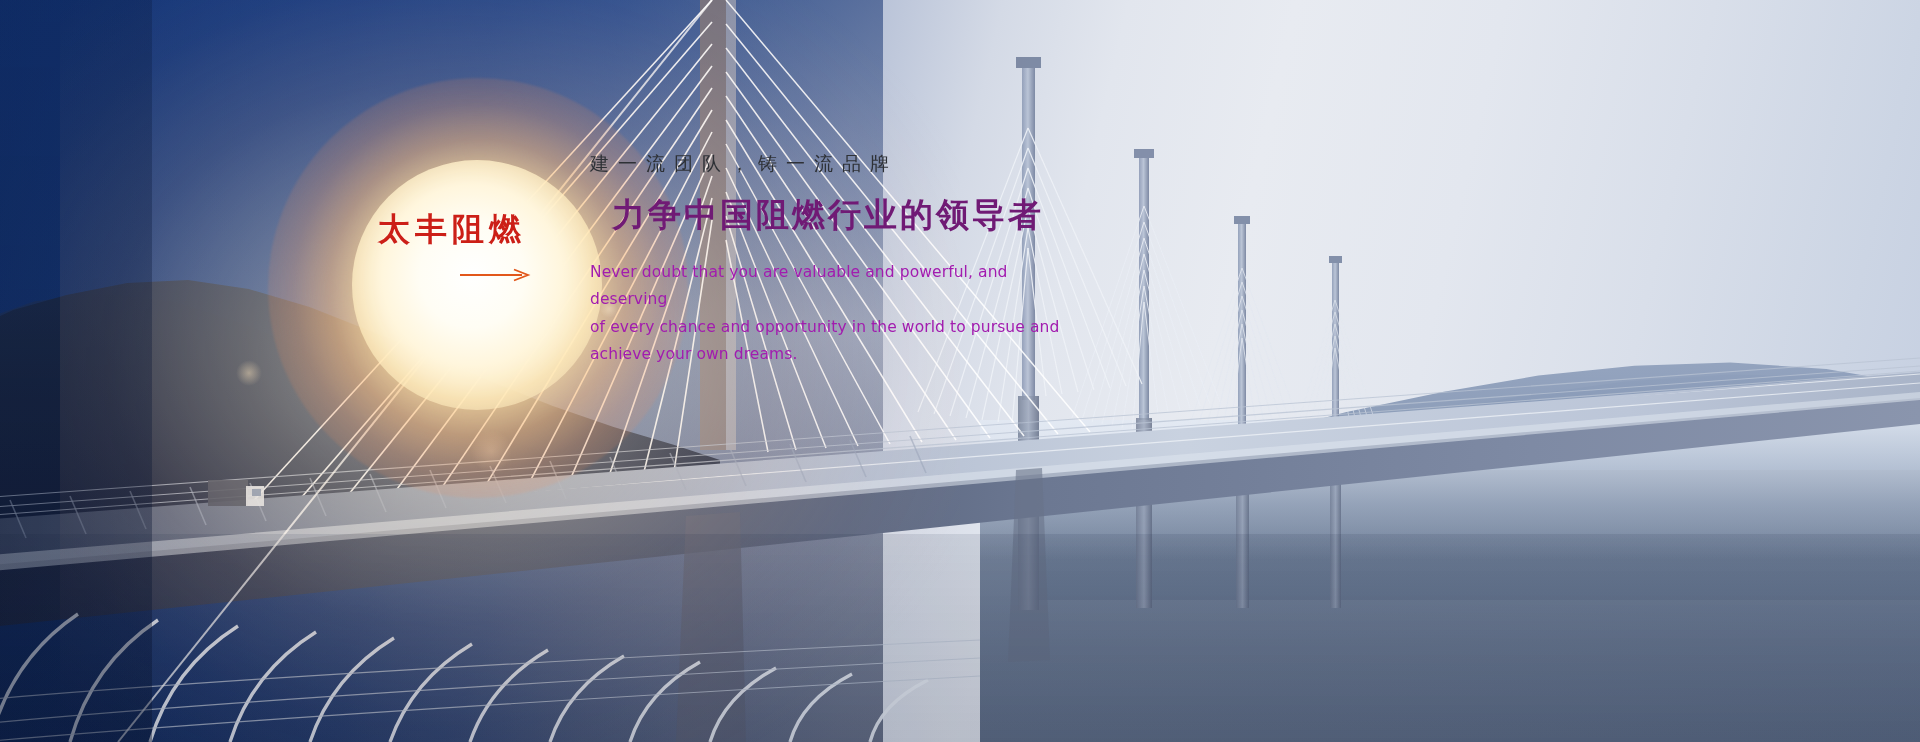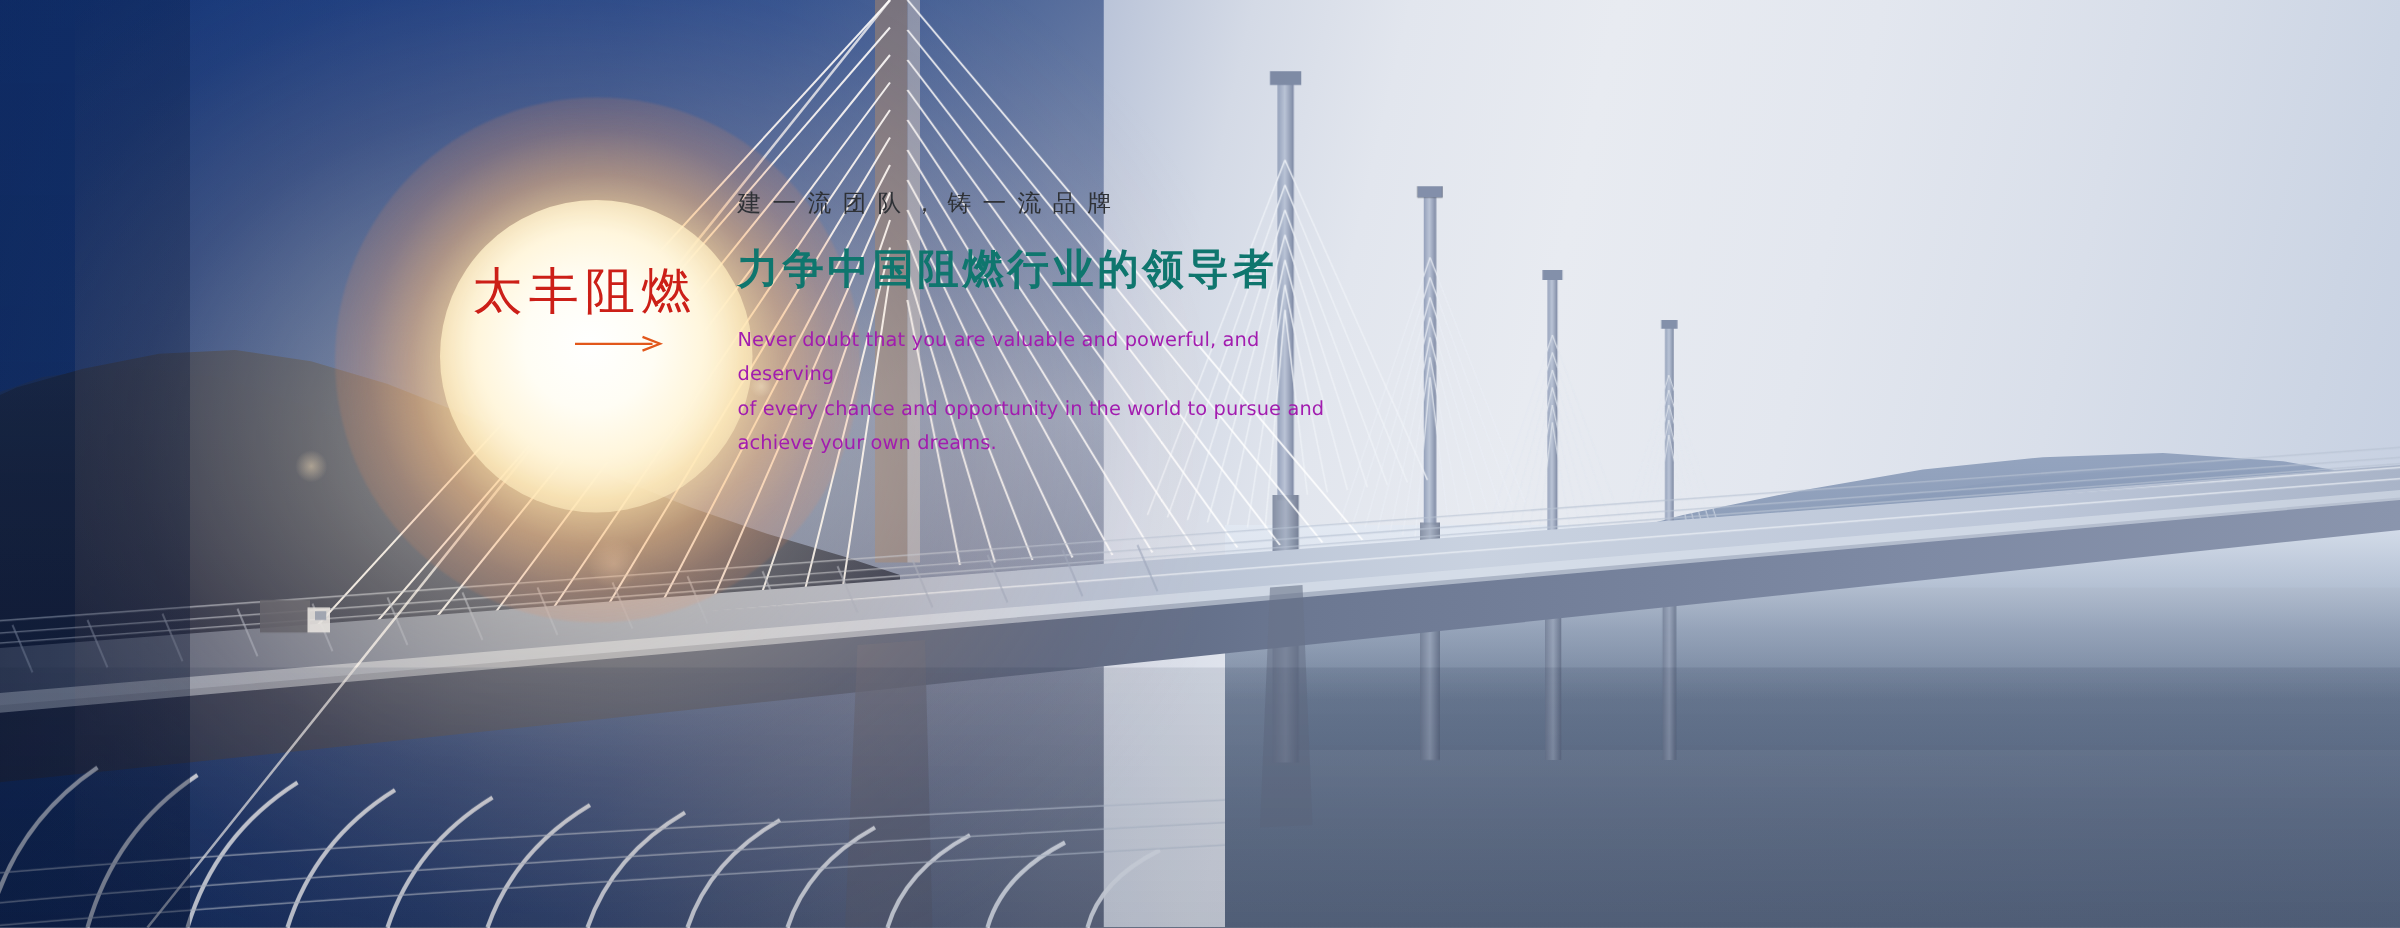--- a/index.html
+++ b/index.html
@@ -105,36 +105,36 @@
     position:absolute; left:0; bottom:0; width:1920px; height:208px;
     background:linear-gradient(180deg, rgba(18,30,58,.10) 0%, rgba(14,24,50,.20) 100%);
   }
 
   
   .content{ position:absolute; left:0; top:0; width:1920px; height:742px; }
 
   .logo-block{ position:absolute; left:378px; top:213px; width:170px; }
   .logo-text{
     font-family:"DejaVu Sans","Liberation Sans",sans-serif;
-    font-size:40px; font-weight:normal; color:#cc1f17;
+    font-size:32px; font-weight:bold; color:#cc1f17;
     letter-spacing:5px; line-height:1; white-space:nowrap;
     text-shadow:0 1px 2px rgba(255,255,255,.5);
   }
   .logo-arrow{ position:absolute; left:82px; top:55px; width:72px; height:14px; }
 
   .copy{ position:absolute; left:590px; top:152px; width:560px; }
   .headline-1{
     font-family:"DejaVu Sans","Liberation Sans",sans-serif;
     font-size:19px; color:#2e3136; letter-spacing:9px;
     font-weight:400; line-height:1.25; white-space:nowrap;
   }
   .headline-2{
     font-family:"DejaVu Sans","Liberation Sans",sans-serif;
-    font-size:33px; color:#0f766e; letter-spacing:3px;
-    font-weight:bold; line-height:1.3; margin-top:18px; white-space:nowrap;
+    font-size:33px; color:#701a75; letter-spacing:3px;
+    font-weight:bold; line-height:1.3; margin-top:18px; white-space:nowrap;margin-left:22px;
   }
   .sub-copy{
     margin-top:22px; font-family:"DejaVu Sans","Liberation Sans",sans-serif;
     font-size:15.5px; color:#a21caf; line-height:1.78; letter-spacing:.1px;
     max-width:470px; white-space:pre-line;
   }
 </style>
 </head>
 <body>
 

